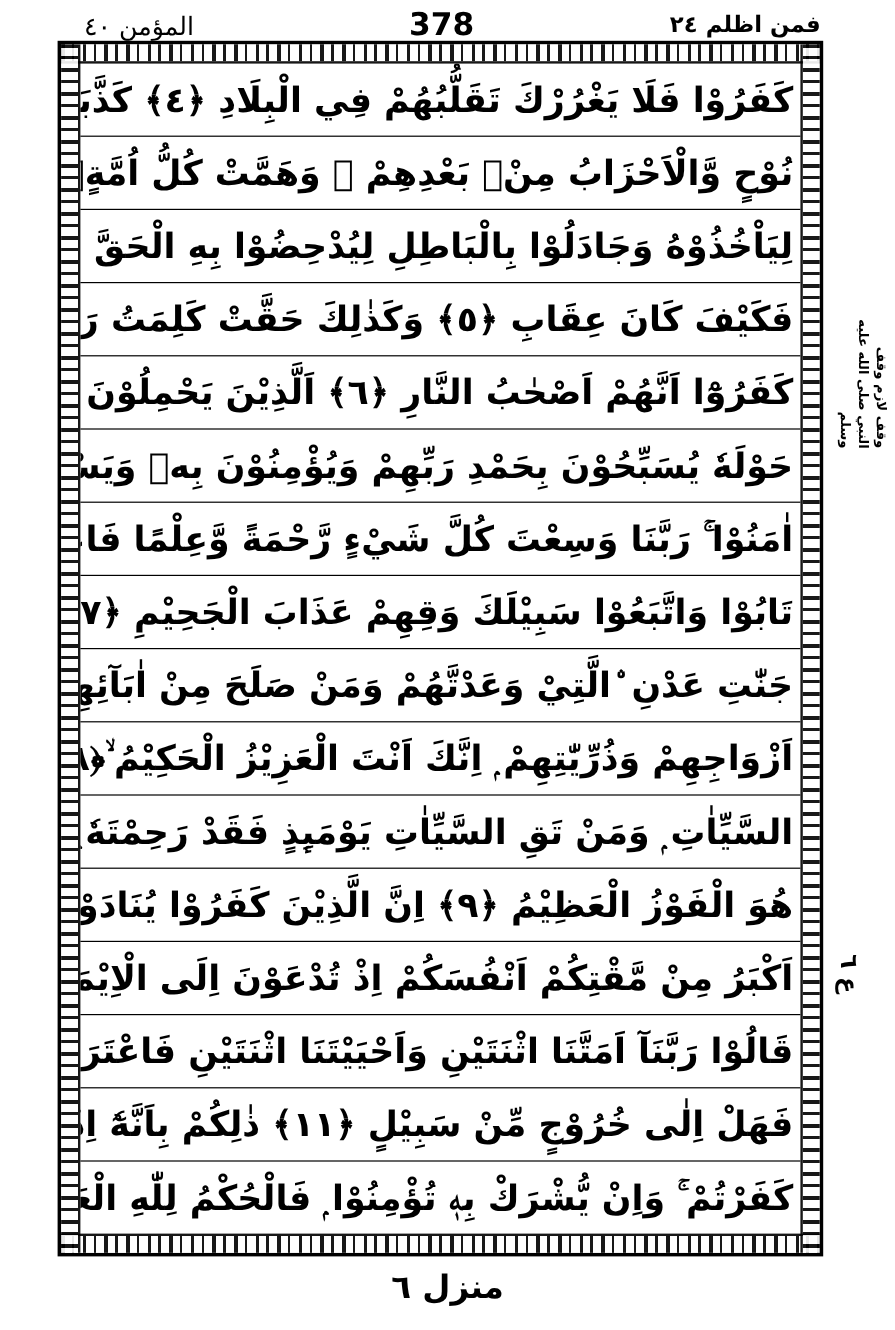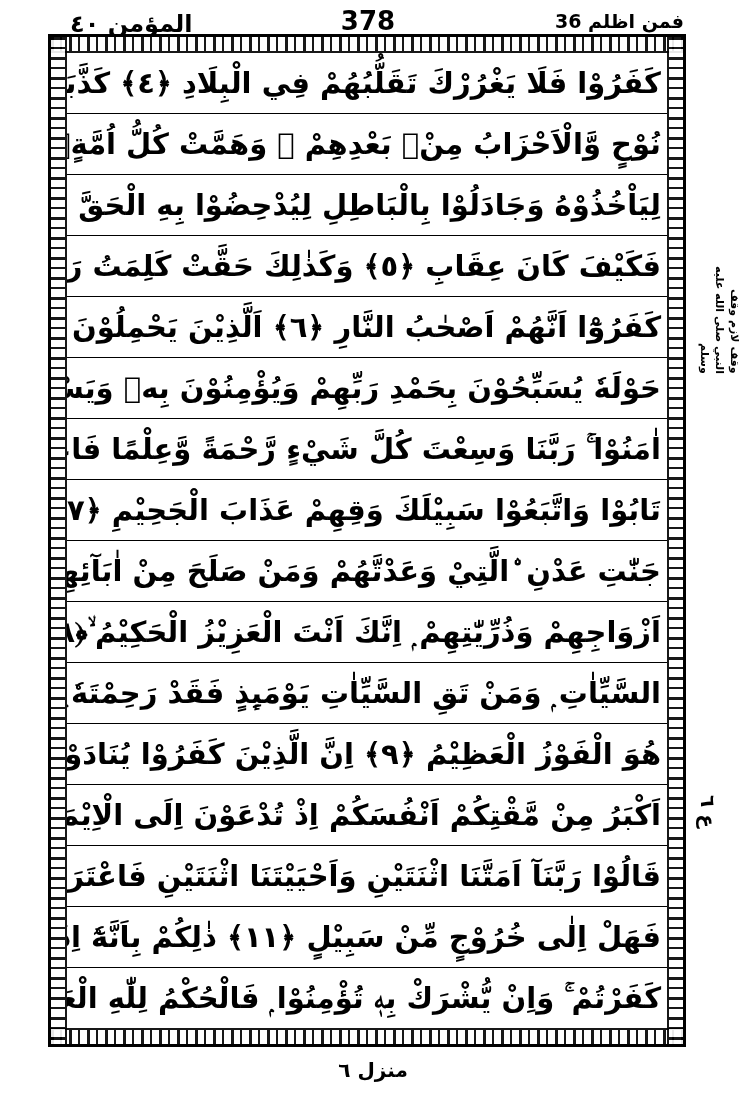--- a/index.html
+++ b/index.html
@@ -1,19 +1,19 @@
 <!DOCTYPE html>
 <html><head>
 <meta charset="utf-8">
 <style>
   html, body { margin: 0; padding: 0; background: #ffffff; }
   body { width: 746px; height: 1108px; position: relative; overflow: hidden;
          font-family: "DejaVu Sans", sans-serif; color: #000; }
   .header { position: absolute; top: 8px; left: 48px; width: 640px; height: 28px; }
-  .hdr-left  { position: absolute; left: 22px; top: 2px; font-size: 24px; font-weight: bold; direction: rtl; }
+  .hdr-left  { position: absolute; left: 22px; top: 2px; font-size: 21px; font-weight: normal; direction: rtl; }
   .hdr-center{ position: absolute; left: 0; right: 0; text-align: center; top: -2px; font-size: 26px; font-weight: bold; direction: rtl; }
   .hdr-right { position: absolute; right: 4px; top: 2px; font-size: 19px; font-weight: bold; direction: rtl; }
 
   .frame { position: absolute; left: 48px; top: 34px; width: 638px; height: 1013px;
            border: 3px solid #000; box-sizing: border-box; background: #fff; }
   .ornament-top, .ornament-bottom { position: absolute; left: 0; right: 0; height: 14px;
            background:
              repeating-linear-gradient(90deg, #000 0 3px, #fff 3px 9px, #000 9px 11px, #fff 11px 18px);
            opacity: .9; }
   .ornament-top { top: 0; border-bottom: 2px solid #000; }
@@ -35,29 +35,29 @@
                white-space: nowrap; letter-spacing: 0; text-align: justify; width: 100%;
                text-align-last: justify; display: block; padding: 0 6px; box-sizing: border-box; }
 
   .margin-note { position: absolute; left: 690px; top: 262px; width: 52px; height: 112px;
                  writing-mode: vertical-rl; font-size: 11px; font-weight: bold; direction: rtl;
                  line-height: 15px; }
   .ruku-mark { position: absolute; left: 690px; top: 768px; width: 30px; height: 60px;
                writing-mode: vertical-rl; font-size: 20px; font-weight: bold; direction: rtl; }
 
   .footer { position: absolute; top: 1058px; left: 0; right: 0; text-align: center;
-            font-size: 20px; font-weight: bold; direction: rtl; }
+            font-size: 27px; font-weight: bold; direction: rtl; }
 </style>
 </head>
 <body>
 
 <div class="header">
   <div class="hdr-left">المؤمن ٤٠</div>
   <div class="hdr-center">378</div>
-  <div class="hdr-right">فمن اظلم 36</div>
+  <div class="hdr-right">فمن اظلم ٢٤</div>
 </div>
 
 <div class="frame">
   <div class="ornament-top"></div>
   <div class="ornament-bottom"></div>
   <div class="ornament-left"></div>
   <div class="ornament-right"></div>
 
   <div class="text-box">
     <div class="line">

